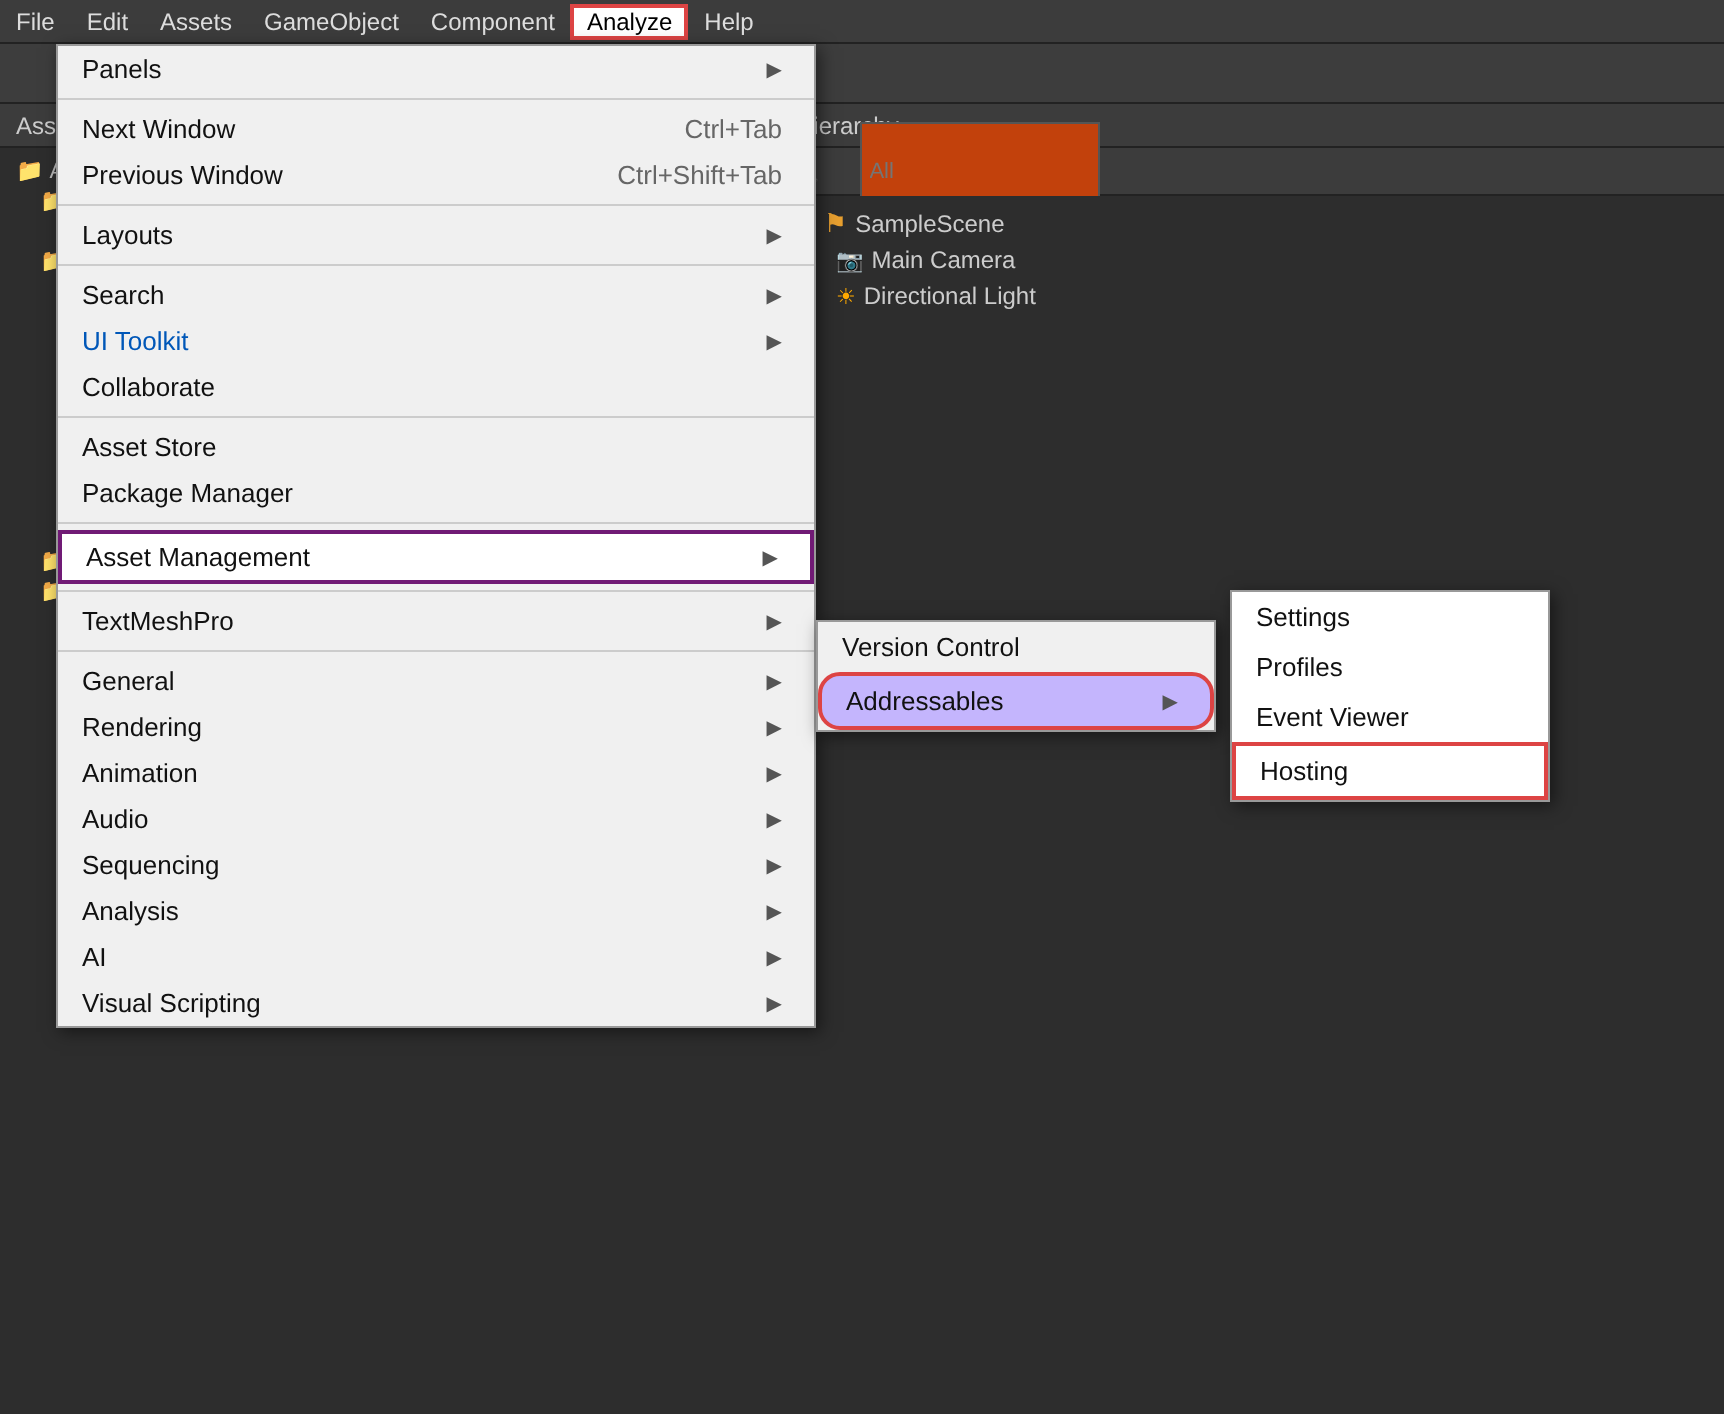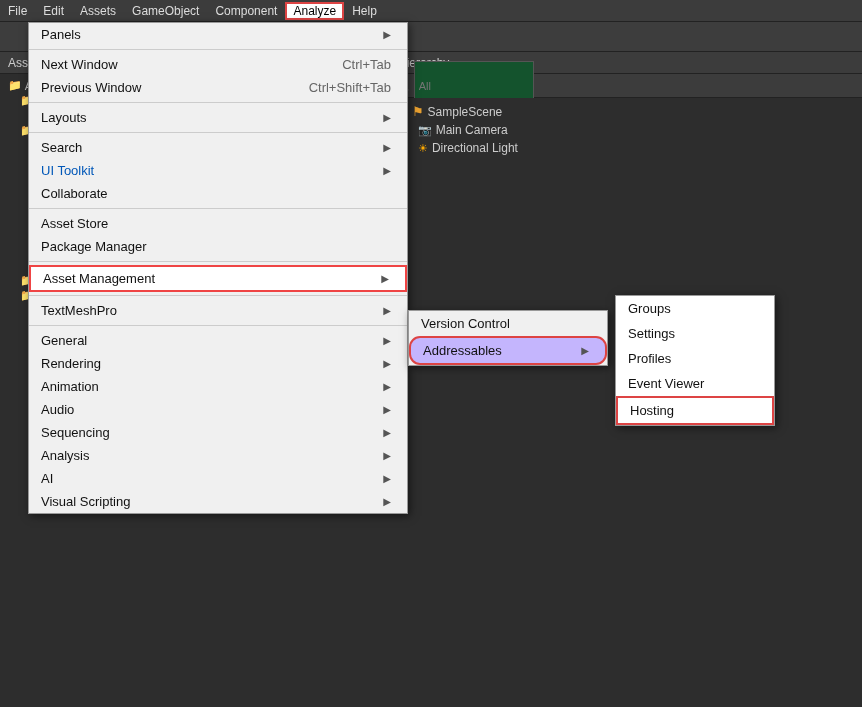--- a/index.html
+++ b/index.html
@@ -187,21 +187,21 @@
   <div class="toolbar-btn">▶</div>
   <div class="toolbar-btn">⏸</div>
   <div class="toolbar-btn">⏭</div>
 </div>
 
 <div style="position:absolute;top:52px;left:390px;right:0;height:22px;background:#3c3c3c;border-bottom:1px solid #222;display:flex;align-items:center;padding:0 8px;">
   <span style="font-size:12px;color:#ccc;">Hierarchy</span>
 </div>
 <div style="position:absolute;top:74px;left:390px;right:0;height:24px;background:#3c3c3c;border-bottom:1px solid #222;display:flex;align-items:center;padding:0 6px;">
   <span style="color:#aaa;font-size:11px;margin-right:4px;">🔍</span>
-  <input type="text" value="" placeholder="All" style="background: #14532d; border: 1px solid rgb(85, 85, 85); color: rgb(204, 204, 204); font-size: 11px; padding: 18px 4px; width: 120px;">
+  <input type="text" value="" placeholder="All" style="background: #c2410c; border: 1px solid rgb(85, 85, 85); color: rgb(204, 204, 204); font-size: 11px; padding: 18px 4px; width: 120px; margin-left: 16px;">
 </div>
 
 <div style="position:absolute;top:98px;left:390px;right:0;bottom:0;background:#2d2d2d;overflow:hidden;">
   <div style="padding:4px 0;">
     <div style="padding:2px 8px;font-size:12px;color:#ccc;display:flex;align-items:center;gap:4px;">
       <span style="color:#e8a030;font-size:10px;">▼</span>
       <span style="color:#e8a030;font-size:13px;">⚑</span>
       <span>SampleScene</span>
     </div>
     <div style="padding:2px 8px 2px 28px;font-size:12px;color:#ccc;display:flex;align-items:center;gap:4px;">
@@ -317,21 +317,21 @@
   </div>
   <div class="separator"></div>
   <div class="menu-item">
     <span>Asset Store</span>
   </div>
   <div class="menu-item">
     <span>Package Manager</span>
   </div>
   <div class="separator"></div>
 
-  <div class="menu-item" style="border:2px solid #ef4444;background:#fff;">
+  <div class="menu-item" style="border:2px solid #701a75;background:#fff;">
     <span>Asset Management</span>
     <span class="arrow-right">▶</span>
   </div>
   <div class="separator"></div>
   <div class="menu-item">
     <span>TextMeshPro</span>
     <span class="arrow-right">▶</span>
   </div>
   <div class="separator"></div>
   <div class="menu-item">
@@ -374,23 +374,20 @@
   </div>
 
   <div class="menu-item active-submenu" style="border:2px solid #d44;background:#c4b5fd;">
     <span>Addressables</span>
     <span class="arrow-right">▶</span>
   </div>
 </div>
 
 <div class="submenu-addressables">
   <div class="menu-item">
-    <span>Groups</span>
-  </div>
-  <div class="menu-item">
     <span>Settings</span>
   </div>
   <div class="menu-item">
     <span>Profiles</span>
   </div>
   <div class="menu-item">
     <span>Event Viewer</span>
   </div>
 
   <div class="menu-item active-hosting" style="border:2px solid #d44;background:#fff;">

